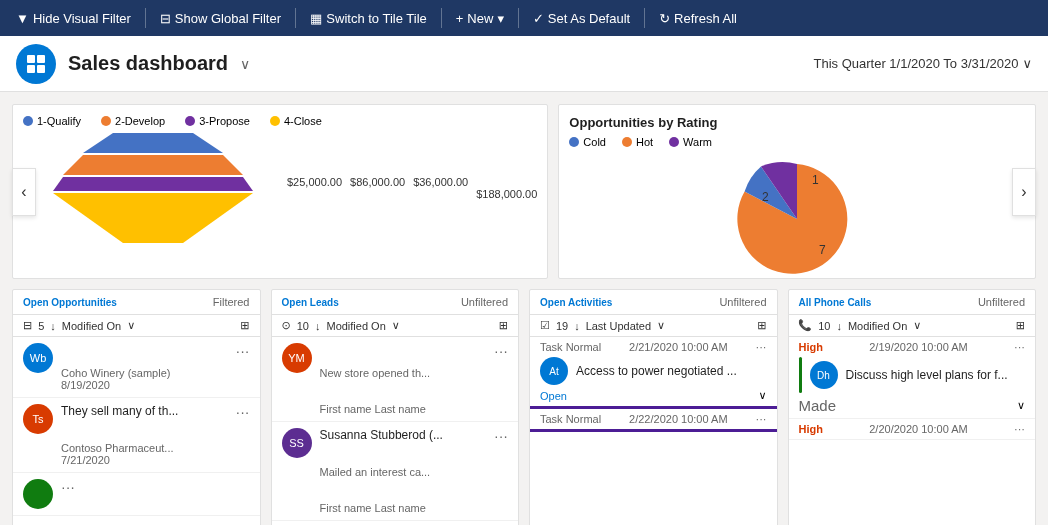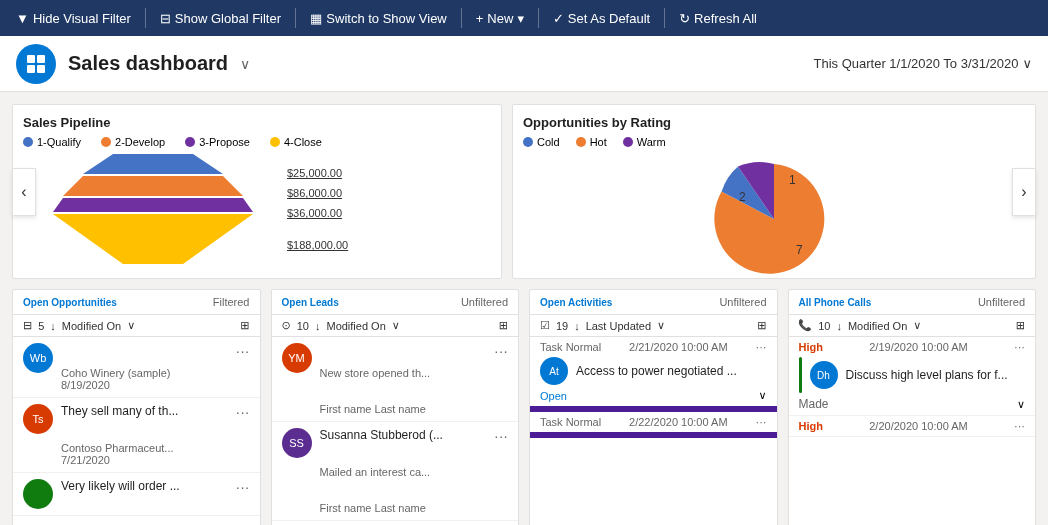--- a/index.html
+++ b/index.html
@@ -94,21 +94,21 @@
     }
 
     
     .pipeline-card { flex: 0 0 490px; height: 175px; }
     .legend { display: flex; gap: 20px; margin-bottom: 6px; flex-wrap: wrap; }
     .legend-item { display: flex; align-items: center; gap: 4px; font-size: 11px; }
     .legend-dot { width: 10px; height: 10px; border-radius: 50%; }
 
     .funnel-container { position: relative; display: flex; align-items: center; }
     .funnel-svg { flex: 0 0 260px; }
-    .funnel-labels { display: flex; flex-direction: column; justify-content: flex-end; gap: 8px; margin-left: 4px; font-size: 11px; color: #333; text-decoration: underline; }
+    .funnel-labels { display: flex; flex-direction: row; justify-content: flex-end; gap: 8px; margin-left: 4px; font-size: 11px; color: #333; }
 
     
     .rating-card { flex: 1; height: 175px; }
     .rating-legend { display: flex; gap: 16px; margin-bottom: 6px; }
     .pie-container { display: flex; justify-content: center; align-items: center; height: 120px; }
 
     
     .list-row {
       display: flex;
       gap: 10px;
@@ -184,21 +184,21 @@
       box-shadow: 0 2px 4px rgba(0,0,0,0.1);
       font-size: 16px;
       color: #333;
     }
     .nav-arrow-left { left: 0; }
     .nav-arrow-right { right: 0; }
 
     
     .activity-item {
       padding: 4px 10px;
-      border-bottom: 6px solid #4c1d95;
+      border-bottom: 3px solid #4c1d95;
       font-size: 11px;
     }
     .activity-row { display: flex; gap: 4px; align-items: center; justify-content: space-between; }
     .activity-type { color: #666; font-size: 11px; }
     .activity-time { color: #666; }
     .activity-main { display: flex; align-items: center; gap: 8px; padding: 4px 0; }
     .activity-title { font-size: 12px; color: #1f1f1f; white-space: nowrap; overflow: hidden; text-overflow: ellipsis; }
     .activity-status { display: flex; justify-content: space-between; align-items: center; }
     .status-open { color: #0078d4; font-size: 11px; }
 
@@ -226,21 +226,21 @@
     <span>Hide Visual Filter</span>
   </button>
   <div class="toolbar-separator"></div>
   <button class="toolbar-btn">
     <span>⊟</span>
     <span>Show Global Filter</span>
   </button>
   <div class="toolbar-separator"></div>
   <button class="toolbar-btn">
     <span>▦</span>
-    <span>Switch to Show View</span>
+    <span>Switch to Tile Tile</span>
   </button>
   <div class="toolbar-separator"></div>
   <button class="toolbar-btn">
     <span>+</span>
     <span>New</span>
     <span>▾</span>
   </button>
   <div class="toolbar-separator"></div>
   <button class="toolbar-btn">
     <span>✓</span>
@@ -272,21 +272,20 @@
   </div>
 </div>
 
 <div class="main">
 
   <div class="charts-wrapper">
     <div class="nav-arrow nav-arrow-left">‹</div>
     <div class="charts-row">
 
       <div class="chart-card pipeline-card">
-        <div class="chart-card-title">Sales Pipeline</div>
         <div class="legend">
           <div class="legend-item">
             <div class="legend-dot" style="background:#4472c4"></div>
             <span>1-Qualify</span>
           </div>
           <div class="legend-item">
             <div class="legend-dot" style="background:#ed7d31"></div>
             <span>2-Develop</span>
           </div>
           <div class="legend-item">
@@ -382,23 +381,20 @@
           <div class="avatar" style="background:#d83b01">Ts</div>
           <div class="list-item-content">
             <div class="list-item-name">They sell many of th...</div>
             <div class="list-item-sub">Contoso Pharmaceut...</div>
             <div class="list-item-date">7/21/2020</div>
           </div>
           <span class="list-item-more">···</span>
         </div>
         <div class="list-item">
           <div class="avatar" style="background:#107c10"></div>
-          <div class="list-item-content">
-            <div class="list-item-name">Very likely will order ...</div>
-          </div>
           <span class="list-item-more">···</span>
         </div>
       </div>
     </div>
 
     <div class="list-card">
       <div class="list-card-header">
         <span class="list-card-title">Open Leads</span>
         <span class="list-card-badge">Unfiltered</span>
       </div>
@@ -496,21 +492,21 @@
             <span class="phone-priority priority-high">High</span>
             <span style="font-size:11px;color:#666">2/19/2020 10:00 AM</span>
             <span style="color:#666;cursor:pointer">···</span>
           </div>
           <div class="phone-main">
             <div class="green-bar"></div>
             <div class="avatar" style="background:#0078d4;width:28px;height:28px;font-size:10px">Dh</div>
             <div style="font-size:12px;color:#1f1f1f;white-space:nowrap;overflow:hidden;text-overflow:ellipsis;">Discuss high level plans for f...</div>
           </div>
           <div style="display:flex;justify-content:space-between;align-items:center;">
-            <span style="font-size:12px;color:#666">Made</span>
+            <span style="font-size:15px;color:#666">Made</span>
             <span>∨</span>
           </div>
         </div>
         <div class="phone-row">
           <div class="phone-top">
             <span class="phone-priority priority-high">High</span>
             <span style="font-size:11px;color:#666">2/20/2020 10:00 AM</span>
             <span style="color:#666;cursor:pointer">···</span>
           </div>
         </div>

